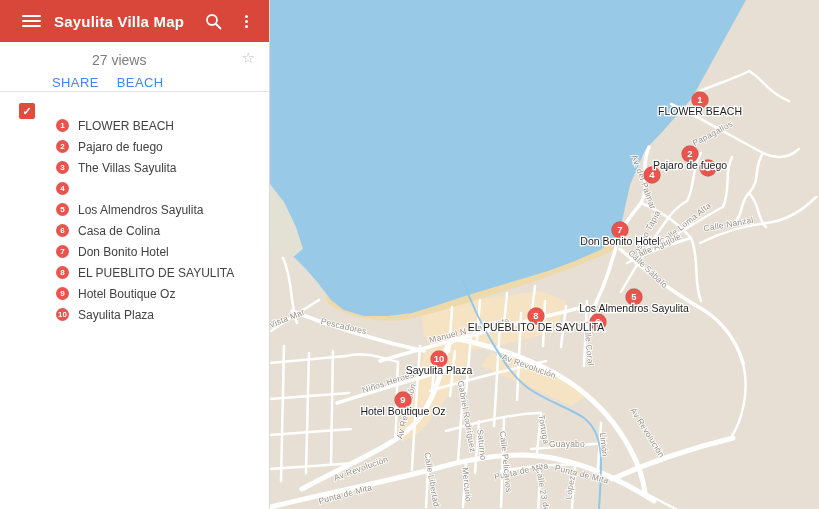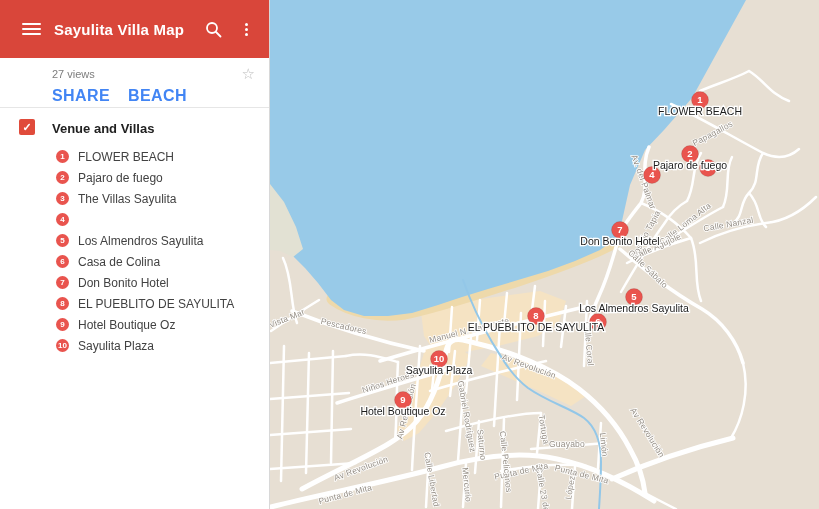--- a/index.html
+++ b/index.html
@@ -1,33 +1,33 @@
 <!DOCTYPE html>
 <html style="--header_red: #d9463a; --checkbox_red: #e04b3b; --marker_red: #e9544e; --link_blue: #4285f4; --water: #98cae8; --land: #e7dfd3; --beach: #eed9aa; --zone: #f5e3c3; --river: #93c7e8; --street_label: #958e85;"><head>
 <meta charset="utf-8">
 <style>
   * { margin:0; padding:0; box-sizing:border-box; }
   html,body { width:819px; height:509px; overflow:hidden; font-family:"Liberation Sans",sans-serif; background:#fff; }
   .app { position:relative; width:819px; height:509px; display:flex; }
 
   
   .sidebar { position:relative; width:270px; height:509px; background:#fff; border-right:1px solid #d8d8d8; z-index:5; flex:none; }
-  .topbar { height:58px; background:var(--header_red); display:flex; align-items:center; padding:0 14px 0 22px; }
+  .topbar { height:42px; background:var(--header_red); display:flex; align-items:center; padding:0 14px 0 22px; }
   .hamburger { width:19px; display:flex; flex-direction:column; gap:3px; cursor:pointer; }
   .hamburger span { display:block; height:2px; background:#fff; border-radius:1px; }
   .app-title { color:#fff; font-size:15px; font-weight:bold; margin-left:13px; letter-spacing:.2px; flex:1; white-space:nowrap; }
   .icon-btn { width:18px; height:18px; display:flex; align-items:center; justify-content:center; cursor:pointer; }
   .search-icon { margin-right:15px; }
   .kebab { display:flex; flex-direction:column; gap:2px; align-items:center; }
   .kebab i { width:3px; height:3px; background:#fff; border-radius:50%; }
 
   .meta { position:relative; height:46px; padding:8px 0 0 52px; }
-  .views { font-size:11px; color:#7d7d7d; margin-top:2px; }
+  .views { font-size:14px; color:#7d7d7d; margin-top:2px;margin-left:40px; }
   .links { margin-top:7px; display:flex; gap:18px; }
-  .links a { font-size:16px; font-weight:bold; color:var(--link_blue); text-decoration:none; letter-spacing:.4px; cursor:pointer; }
+  .links a { font-size:13px; font-weight:normal; color:var(--link_blue); text-decoration:none; letter-spacing:.4px; cursor:pointer; }
   .star { position:absolute; right:14px; top:8px; font-size:15px; color:#bdbdbd; cursor:pointer; line-height:1; }
   .divider { height:1px; background:#e6e6e6; margin-top:3px; }
 
   .layer-head { position:relative; padding:13px 0 6px 52px; }
   .checkbox { position:absolute; left:19px; top:11px; width:16px; height:16px; background:var(--checkbox_red); border-radius:2px; display:flex; align-items:center; justify-content:center; cursor:pointer; }
   .checkbox .tick { color:#fff; font-size:11px; font-weight:bold; line-height:1; }
   .layer-title { font-size:13px; font-weight:bold; color:#212121; }
 
   ul.venues { list-style:none; margin-top:4px; }
   ul.venues li { display:flex; align-items:center; height:21px; padding-left:56px; cursor:pointer; }
@@ -83,21 +83,20 @@
         <a>SHARE</a>
         <a>BEACH</a>
       </div>
     </div>
     <div class="divider"></div>
 
     <div class="layer-head">
       <div class="checkbox">
           <span class="tick">✓</span>
         </div>
-      <div class="layer-title">Venue and Villas</div>
     </div>
     <ul class="venues">
         <li>
           <span class="num-badge">1</span>
           <span class="venue-label">FLOWER BEACH</span>
         </li>
         <li>
           <span class="num-badge">2</span>
           <span class="venue-label">Pajaro de fuego</span>
         </li>

